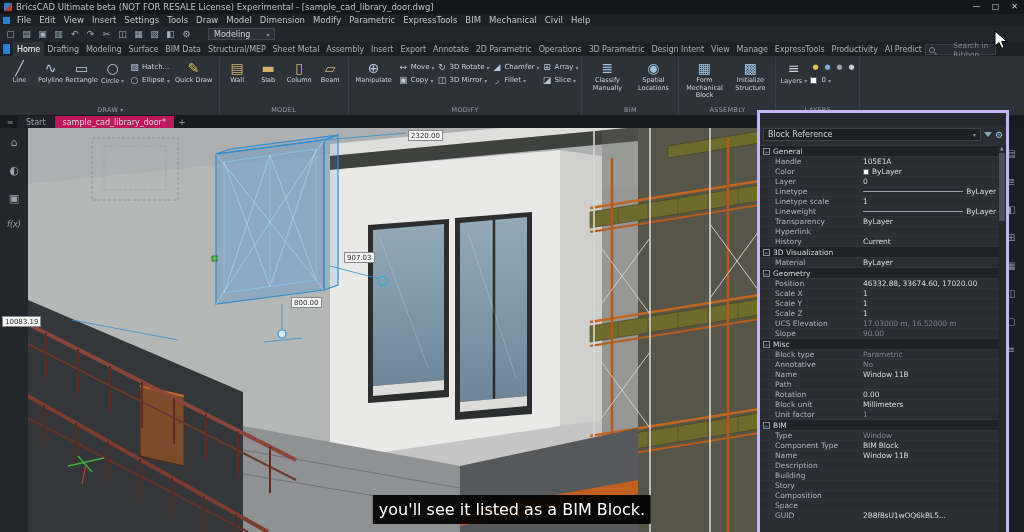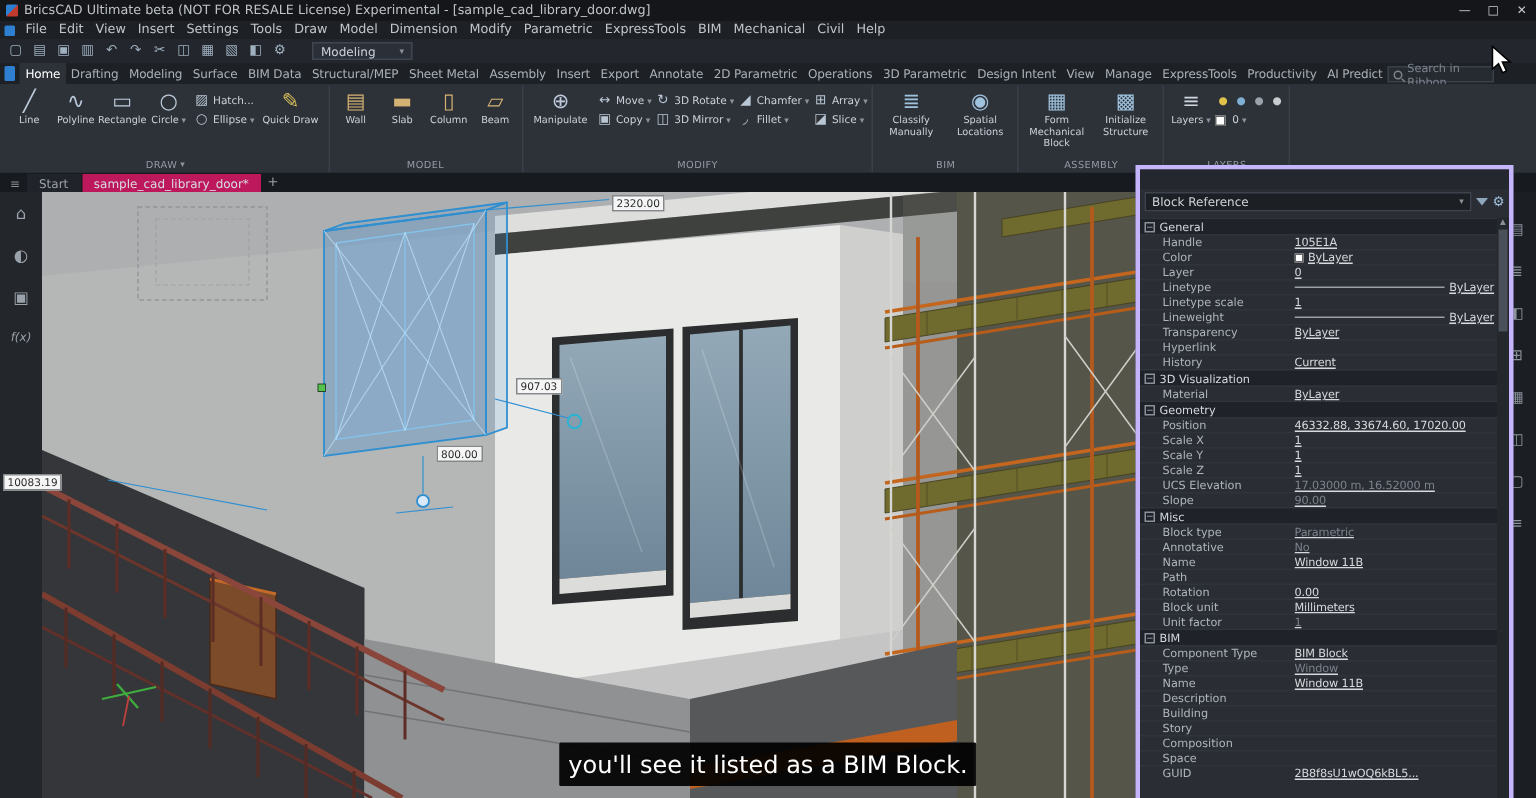--- a/index.html
+++ b/index.html
@@ -23,21 +23,21 @@
   .qat { height:16px; background:#23272d; display:flex; align-items:center; padding-left:4px; gap:3px; }
   .qicon { width:13px; height:13px; color:#9fb0be; font-size:9px; line-height:13px; text-align:center; }
   .workspace-select { height:12px; background:#2b3038; border:1px solid #3e4650; color:#ccd2d9; font-size:8px; display:flex; align-items:center; padding:0 5px; gap:16px; margin-left:12px; }
   .ddc { font-size:6px; color:#8b929b; }
 
   
   .ribbontabs { height:14px; background:#1d2126; display:flex; align-items:flex-end; padding-left:2px; }
   .app-button { width:10px; height:10px; background:#2f7fd0; border-radius:1px; margin:0 3px 2px 1px; }
   .rtab { font-size:8px; color:#a9b0b8; padding:2.5px 3.5px; white-space:nowrap; letter-spacing:-0.1px; }
   .rtab.active { background:#2d3138; color:#ffffff; }
-  .ribbon-search { margin-left:auto; margin-right:28px; margin-bottom:1px; width:92px; height:11px; background:#262b31; border:1px solid #39404a; display:flex; align-items:center; font-size:7.5px; color:#7d848d; padding:0 3px; gap:3px; }
+  .ribbon-search { margin-left:auto; margin-right:28px; margin-bottom:1px; width:92px; height:11px; background:#262b31; border:1px solid #39404a; display:flex; align-items:center; font-size:7.5px; color:#7d848d; padding:0 3px; gap:18px; }
   .lens { width:6px; height:6px; border:1px solid #7d848d; border-radius:50%; position:relative; flex:none; }
   .lens::after { content:""; position:absolute; width:3px; height:1px; background:#7d848d; transform:rotate(45deg); left:4px; top:5px; }
 
   
   .ribbon { height:59px; background:#2d3138; display:flex; padding:1px 0 0 2px; overflow:hidden; position:relative; }
   .rgroup { display:flex; flex-direction:column; border-right:1px solid #3a4049; padding:1px 3px 0; flex:none; }
   .rbody { display:flex; flex:1; gap:2px; align-items:stretch; }
   .rbig { width:29px; display:flex; flex-direction:column; align-items:center; gap:1px; padding-top:2px; }
   .rbig.wide { width:44px; }
   .bglyph { font-size:14px; line-height:16px; height:16px; color:#bccadb; }
@@ -77,21 +77,21 @@
   .pp-selrow { display:flex; align-items:center; margin:2px 3px; gap:3px; height:13px; }
   .pp-select { flex:1; height:13px; background:#1c2025; border:1px solid #3c434c; display:flex; align-items:center; font-size:8px; color:#cfd4da; padding:0 4px; }
   .pp-select .ddc { margin-left:auto; }
   .pp-funnel { width:0; height:0; border-left:4px solid transparent; border-right:4px solid transparent; border-top:5px solid #8fa7bc; position:relative; }
   .pp-gear { font-size:9px; color:#9fc0dc; line-height:10px; }
   .pp-body { position:absolute; top:32px; bottom:0; left:0; right:8px; overflow:hidden; font-size:7.5px; }
   .psec { height:11px; background:#1f2329; display:flex; align-items:center; gap:3px; padding-left:3px; color:#d4d9df; border-top:1px solid #30353c; }
   .secbox { width:7px; height:7px; border:1px solid #8a919a; color:#aab1ba; font-size:6px; line-height:5px; text-align:center; flex:none; }
   .prow { height:10px; display:flex; align-items:center; padding-left:15px; border-top:1px solid #2f343a; }
   .plabel { width:88px; color:#aeb5bd; overflow:hidden; white-space:nowrap; flex:none; }
-  .pval { flex:1; display:flex; align-items:center; gap:3px; color:#d6dade; overflow:hidden; white-space:nowrap; padding-right:2px; letter-spacing:-0.1px;text-decoration:underline; }
+  .pval { flex:1; display:flex; align-items:center; gap:3px; color:#d6dade; overflow:hidden; white-space:nowrap; padding-right:2px; letter-spacing:-0.1px; }
   .pval.dim .pvtext, .pvtext.dim { color:#7b828b; }
   .swatch { width:6px; height:6px; border:1px solid #666; flex:none; }
   .ltline { flex:1; height:1px; background:#9aa0a8; min-width:10px; }
   .pp-scroll { position:absolute; right:0; top:32px; bottom:0; width:8px; background:#24282d; }
   .pp-up { position:absolute; top:0; left:0; width:8px; text-align:center; font-size:5px; color:#8a9098; }
   .pp-thumb { position:absolute; top:8px; left:1px; width:6px; height:68px; background:#4a5058; }
 
   
   .cursor { position:absolute; left:994px; top:30px; z-index:9; }
   .caption { position:absolute; left:50%; transform:translateX(-50%); bottom:8px; background:rgba(0,0,0,0.92); color:#ffffff; font-size:16px; padding:5px 6px; z-index:8; white-space:nowrap; border-radius:1px; }
@@ -699,29 +699,29 @@
           <span class="plabel">Unit factor</span>
           <span class="pval dim">
             <span class="pvtext dim">1</span>
           </span>
         </div>
         <div class="psec">
           <span class="secbox">−</span>
           <span class="sectitle">BIM</span>
         </div>
         <div class="prow">
-          <span class="plabel">Component Type</span>
-          <span class="pval">
-            <span class="pvtext">BIM Block</span>
-          </span>
-        </div>
-        <div class="prow">
           <span class="plabel">Type</span>
           <span class="pval dim">
             <span class="pvtext dim">Window</span>
+          </span>
+        </div>
+        <div class="prow">
+          <span class="plabel">Component Type</span>
+          <span class="pval">
+            <span class="pvtext">BIM Block</span>
           </span>
         </div>
         <div class="prow">
           <span class="plabel">Name</span>
           <span class="pval">
             <span class="pvtext">Window 11B</span>
           </span>
         </div>
         <div class="prow">
           <span class="plabel">Description</span>

